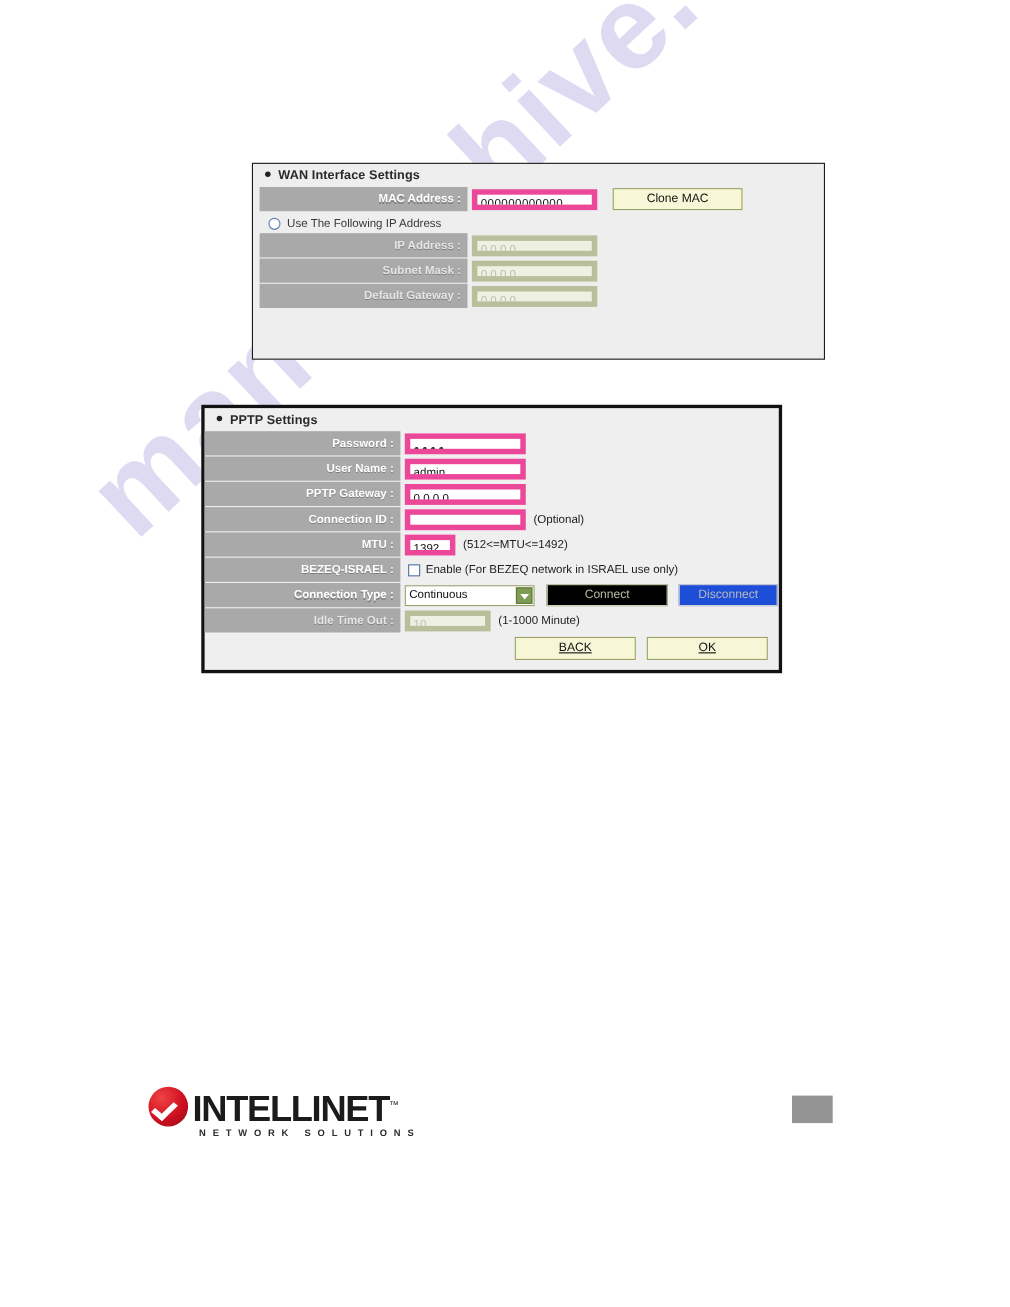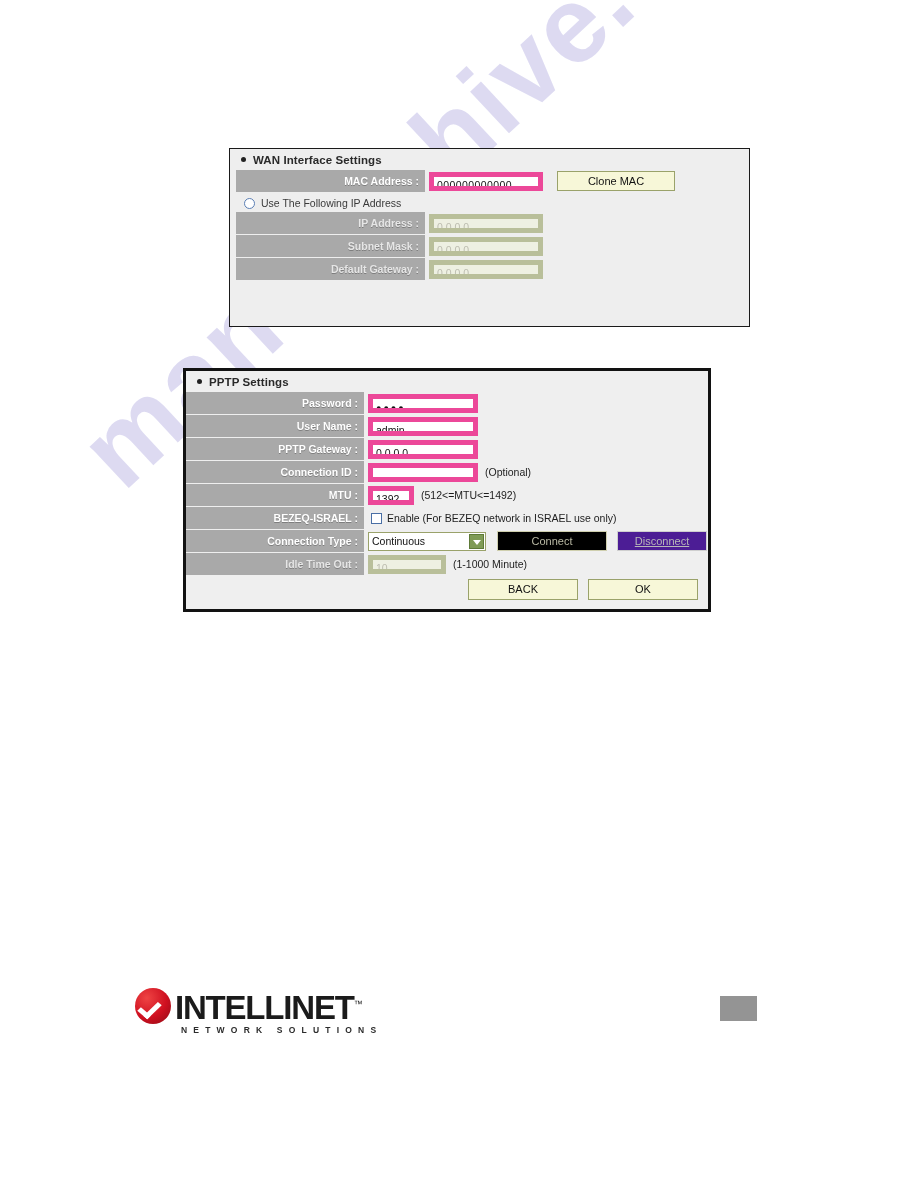--- a/index.html
+++ b/index.html
@@ -93,21 +93,21 @@
     font-size: 11px;
     color: #111;
     text-align: center;
     height: 20px;
     line-height: 18px;
     font-family: "Liberation Sans", sans-serif;
     cursor: pointer;
     white-space: nowrap;
   }
   .btn.ghost { background: #000000; color: #b9b9a4; border-color: #cfcfae; }
-  .btn.ghost2 { background: #4c1d95; color: #b8b8b8; border-color: #cfcfcf; text-decoration: underline; }
+  .btn.ghost2 { background: #1d4ed8; color: #b8b8b8; border-color: #cfcfcf; }
 
   
   .radio-line { display: flex; align-items: center; height: 18px; padding-left: 14px; }
   .radio {
     width: 11px; height: 11px; border-radius: 50%;
     border: 1px solid #5b7fb5; background: #fff;
     display: inline-block; position: relative; margin-right: 6px; flex: none;
   }
   .radio.on { border-color: #4f8d50; }
   .radio.on::after {
@@ -151,21 +151,21 @@
 
   
   #pptp-panel {
     left: 183px; top: 368px; width: 528px; height: 244px;
     background: #efefef;
     border: 3px solid #121212;
   }
   #pptp-panel .lbl { width: 178px; }
 
   .btnrow { position: absolute; right: 10px; bottom: 9px; display: flex; gap: 10px; }
-  .btnrow .btn { width: 110px; height: 21px; line-height: 19px; }
+  .btnrow .btn { width: 110px; height: 21px; line-height: 19px; text-decoration: underline; }
 
   
   #logo { position: absolute; left: 135px; top: 988px; z-index: 2; }
   #logo .mark {
     display: inline-block; vertical-align: middle;
     width: 36px; height: 36px; border-radius: 50%;
     background: radial-gradient(circle at 33% 28%, #ef4444 0%, #cf1020 55%, #8d0b16 100%);
     position: relative; margin-right: 4px;
   }
   #logo .mark::before {

